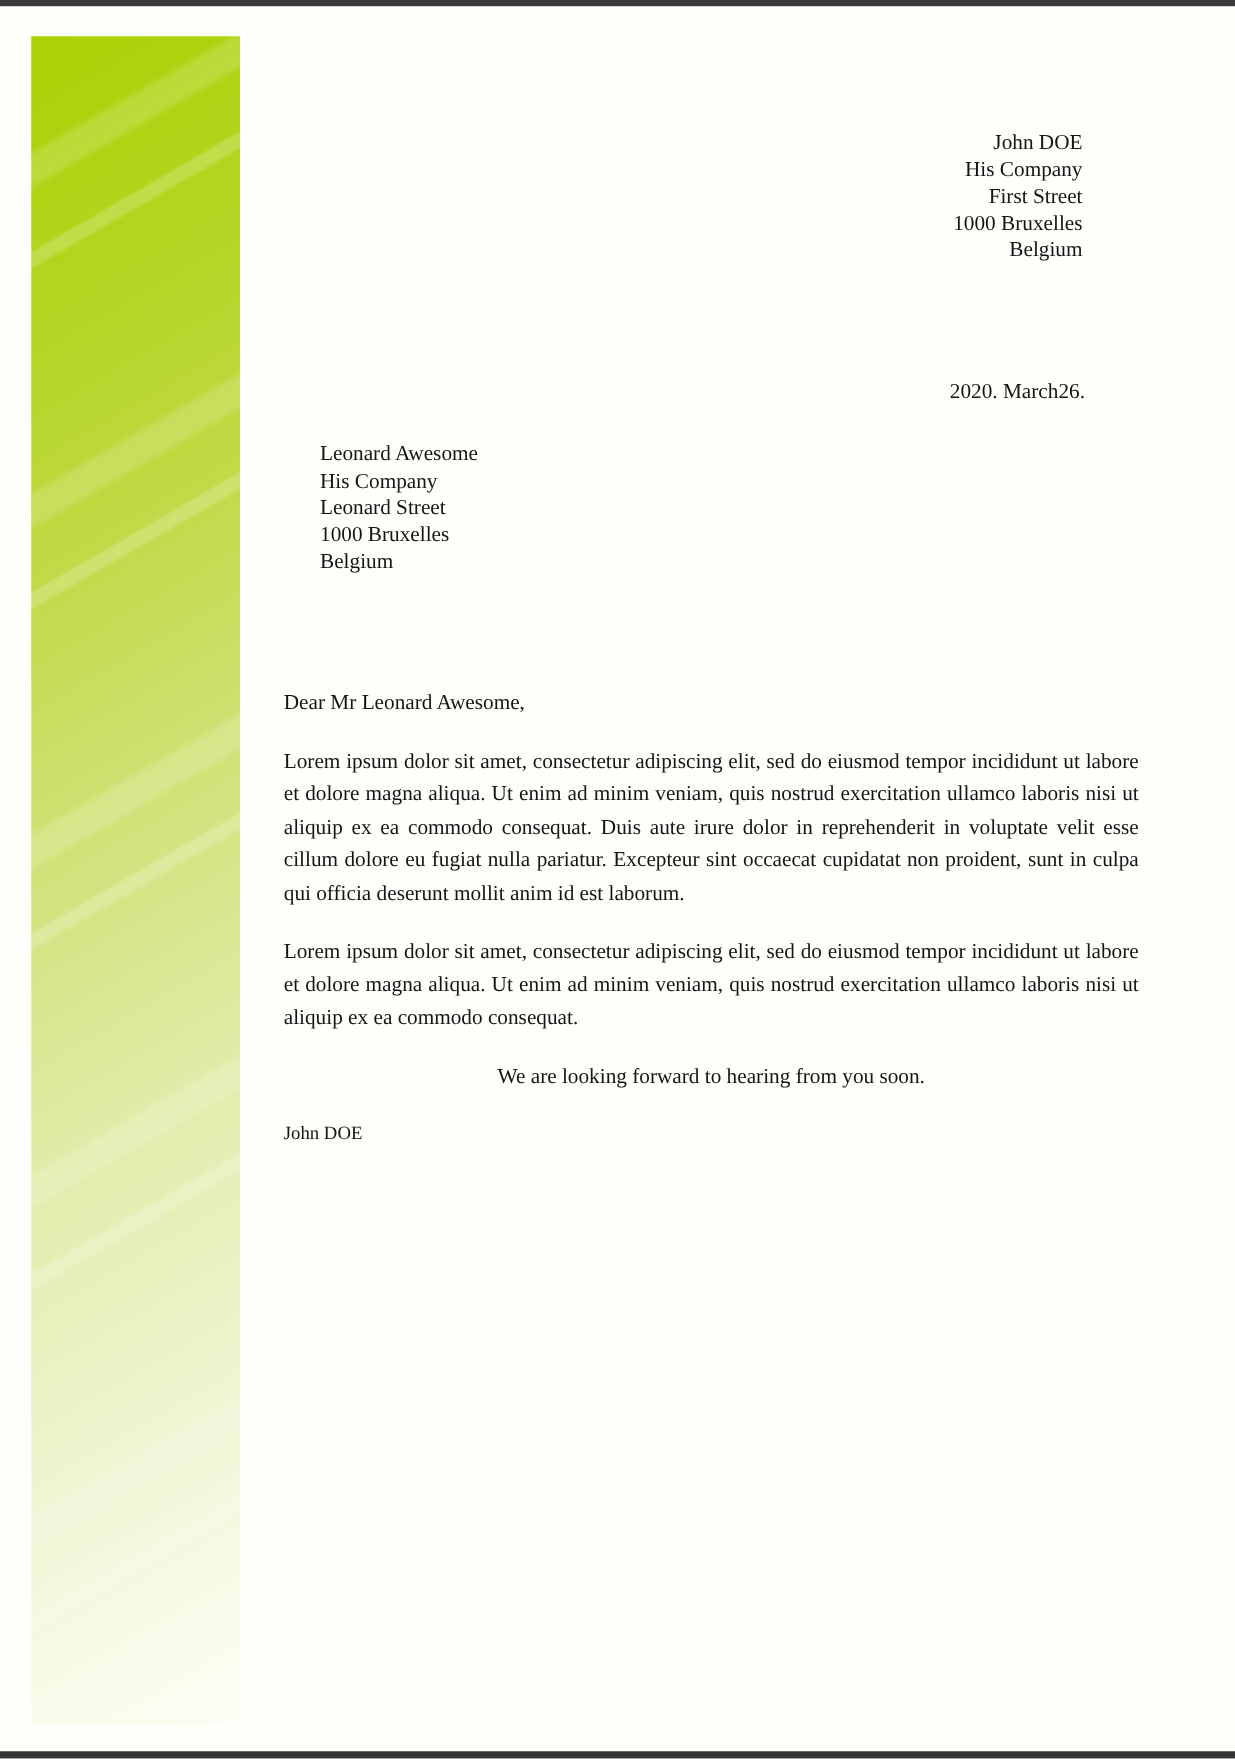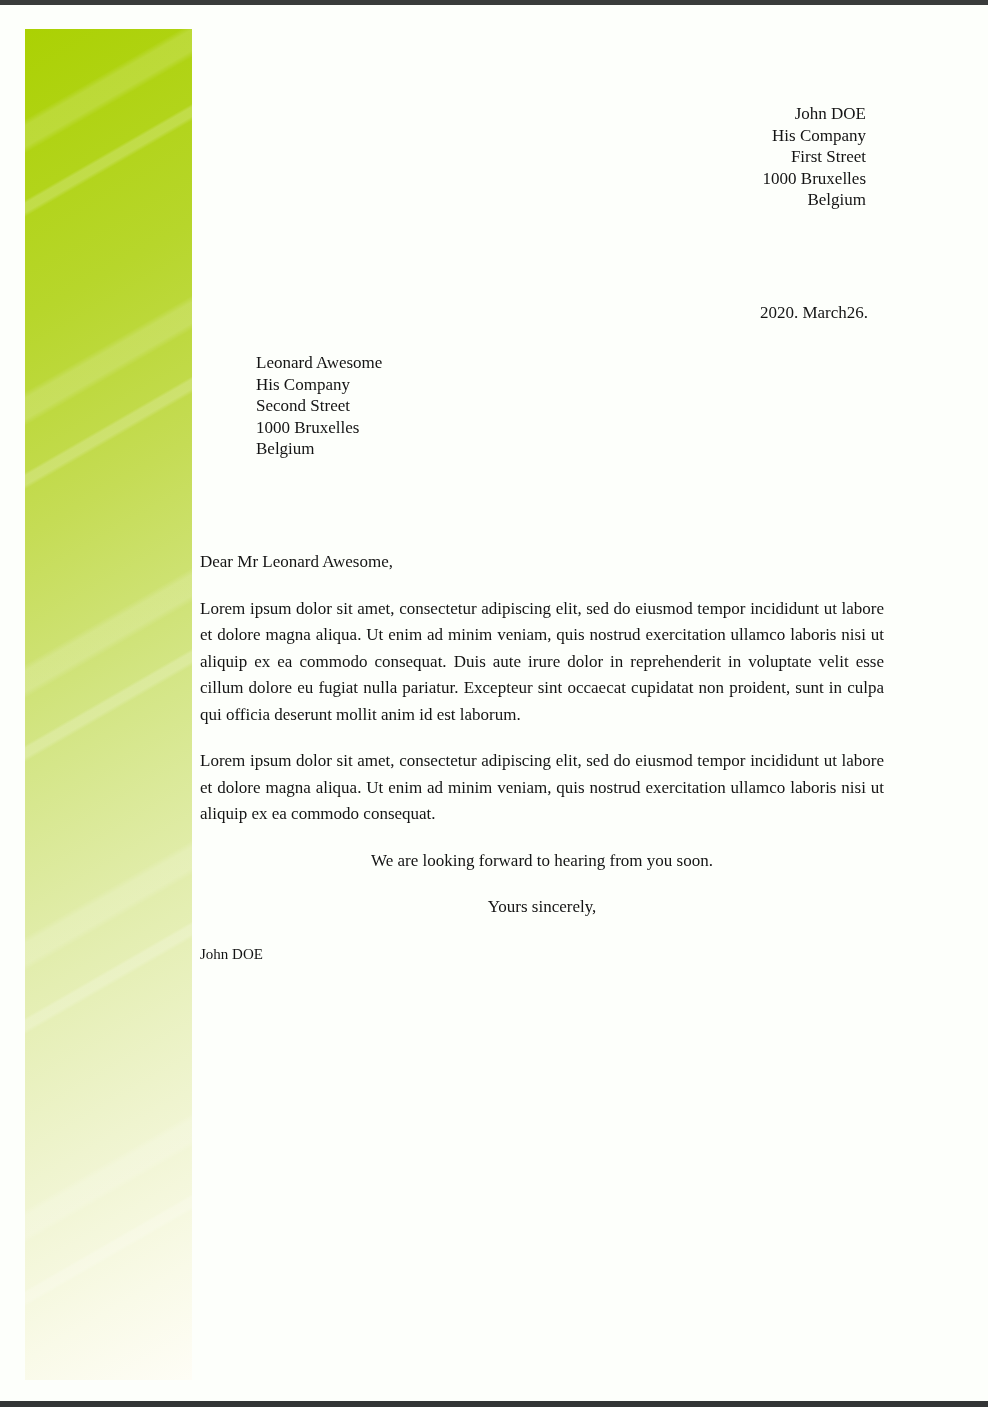--- a/index.html
+++ b/index.html
@@ -76,21 +76,21 @@
     font-size: 17px;
     line-height: 21.5px;
     white-space: nowrap;
     margin-left: 44px;
   }
   .address-line { display: block; }
 
   .letter-body {
     position: absolute;
     top: 549px;
-    left: 200px;
+    left: 227px;
     width: 684px;
     font-size: 17px;
     line-height: 26.5px;
   }
   .letter-body p {
     margin: 0 0 20px 0;
   }
   .salutation { text-align: left; }
   .body-paragraph {
     text-align: justify;
@@ -117,29 +117,28 @@
     <span class="address-line">First Street</span>
     <span class="address-line">1000 Bruxelles</span>
     <span class="address-line">Belgium</span>
   </div>
 
   <div class="date-line">2020. March26.</div>
 
   <div class="recipient-block">
     <span class="address-line">Leonard Awesome</span>
     <span class="address-line">His Company</span>
-    <span class="address-line">Second Street</span>
+    <span class="address-line">Leonard Street</span>
     <span class="address-line">1000 Bruxelles</span>
     <span class="address-line">Belgium</span>
   </div>
 
   <div class="letter-body">
     <p class="salutation">Dear Mr Leonard Awesome,</p>
     <p class="body-paragraph">Lorem ipsum dolor sit amet, consectetur adipiscing elit, sed do eiusmod tempor incididunt ut labore et dolore magna aliqua. Ut enim ad minim veniam, quis nostrud exercitation ullamco laboris nisi ut aliquip ex ea commodo consequat. Duis aute irure dolor in reprehenderit in voluptate velit esse cillum dolore eu fugiat nulla pariatur. Excepteur sint occaecat cupidatat non proident, sunt in culpa qui officia deserunt mollit anim id est laborum.</p>
     <p class="body-paragraph">Lorem ipsum dolor sit amet, consectetur adipiscing elit, sed do eiusmod tempor incididunt ut labore et dolore magna aliqua. Ut enim ad minim veniam, quis nostrud exercitation ullamco laboris nisi ut aliquip ex ea commodo consequat.</p>
     <p class="closing-line">We are looking forward to hearing from you soon.</p>
-    <p class="valediction">Yours sincerely,</p>
     <p class="signature">John DOE</p>
   </div>
 
   <div class="edge-border bottom"></div>
 
 </div>
 
 </body></html>

